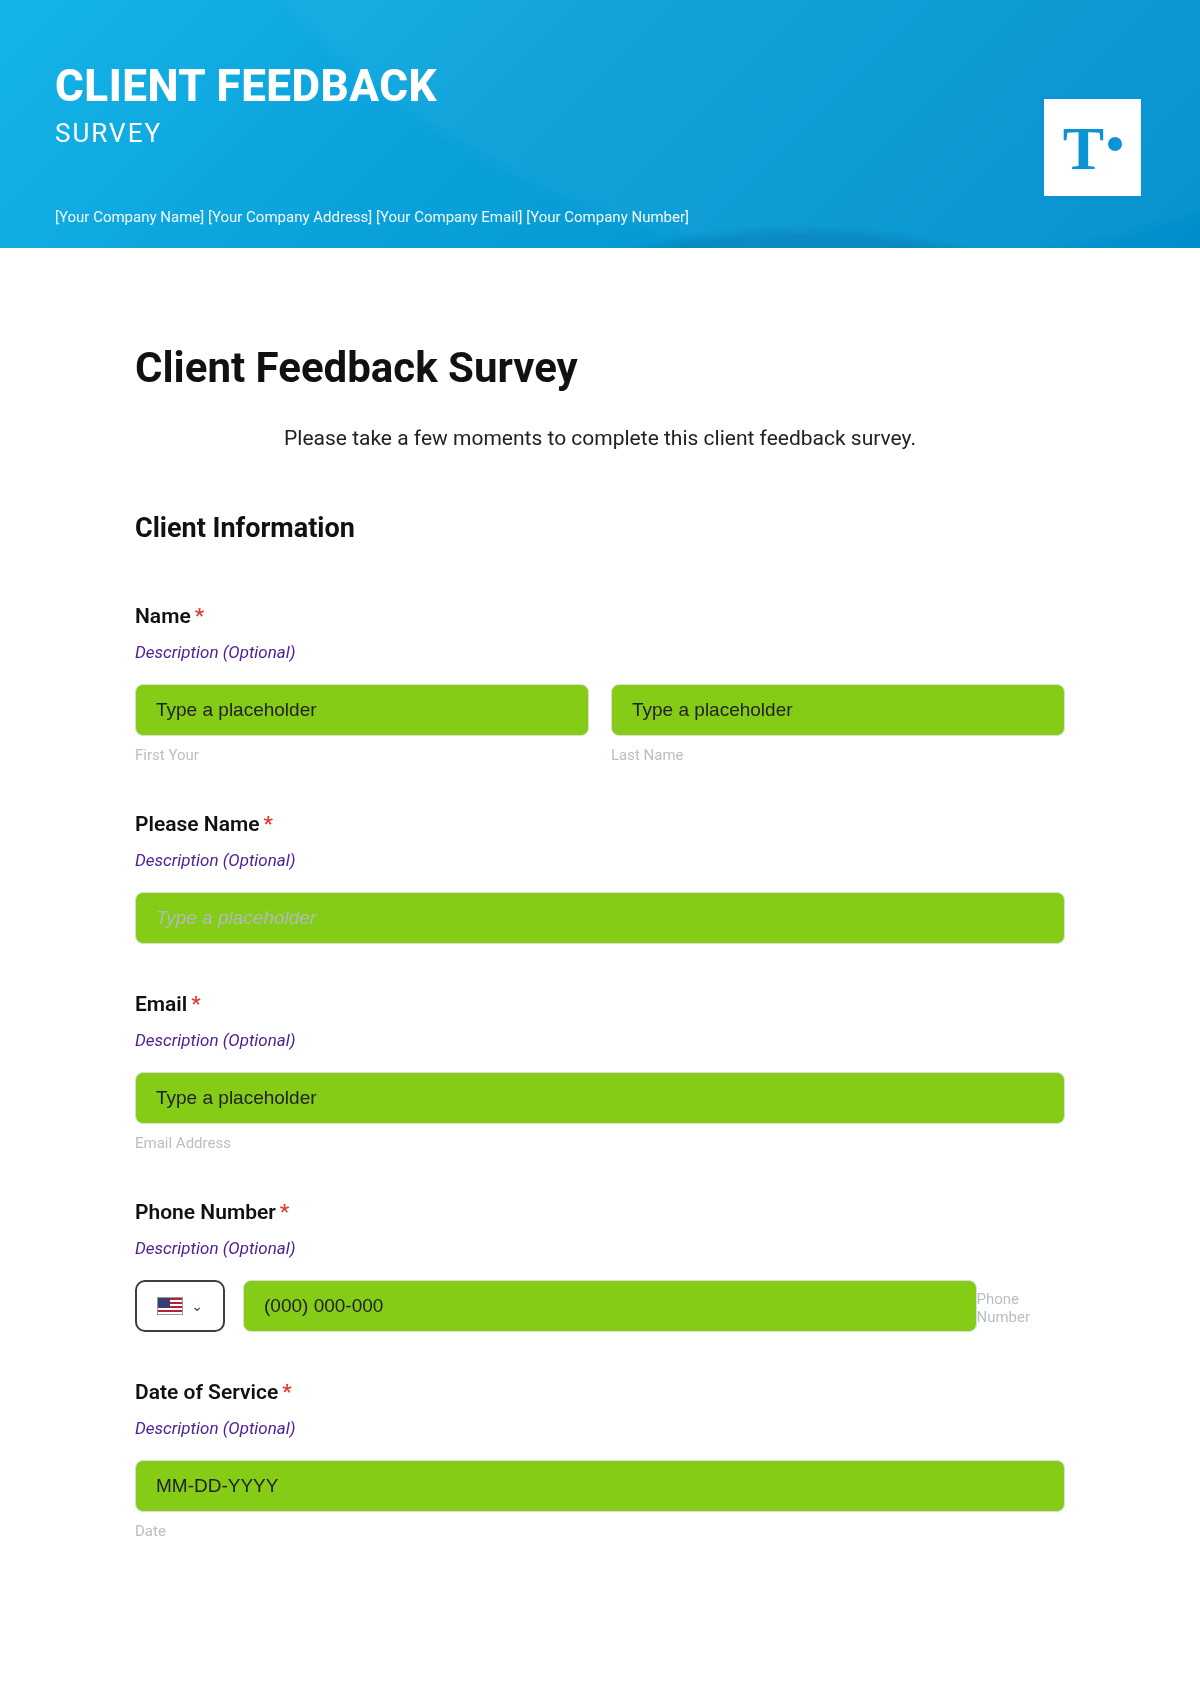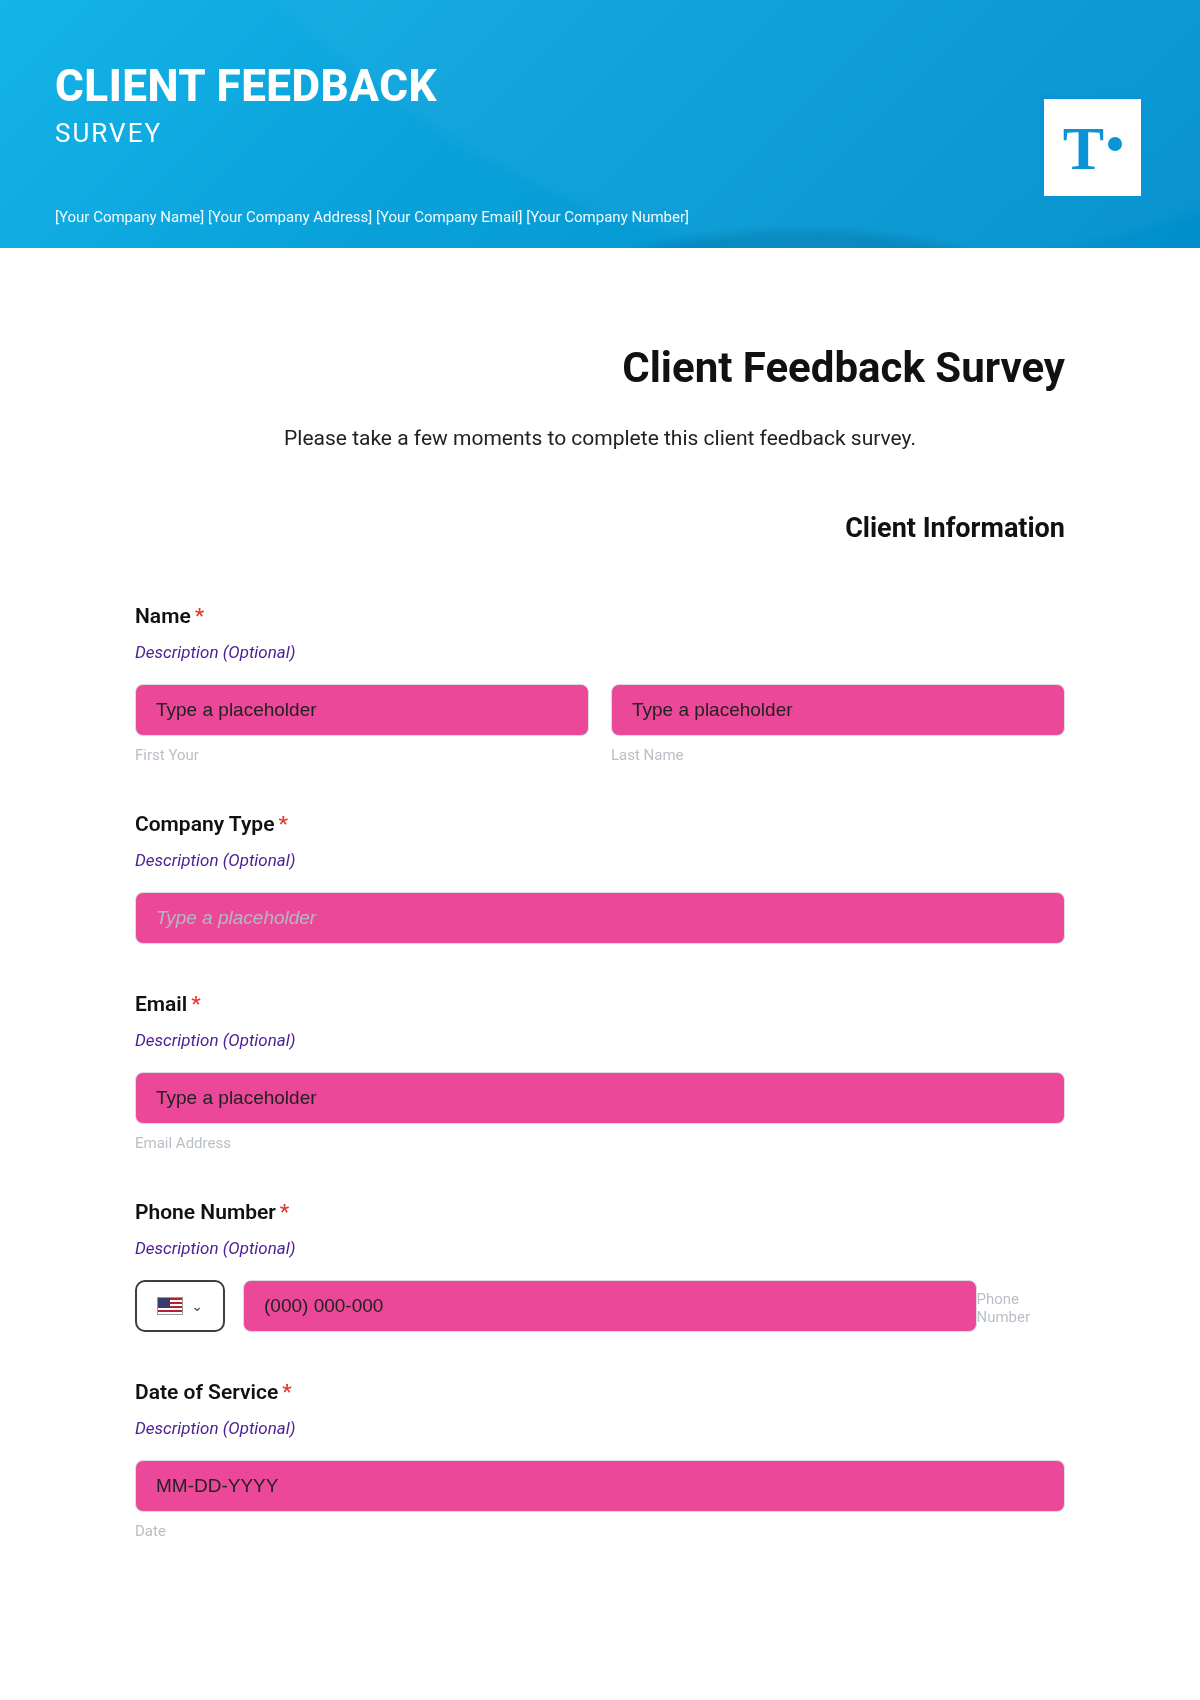--- a/index.html
+++ b/index.html
@@ -74,43 +74,43 @@
     line-height:1;
     display:flex; align-items:flex-end;
   }
   .logo-box .dot {
     width:14px; height:14px; border-radius:50%;
     background:#0a94d6; margin-left:4px; margin-bottom:8px;
   }
 
   
   .form-wrap { padding:95px 135px 40px 135px; }
-  .form-title { text-align:right; font-size:42px; font-weight:700; color:#111; }
+  .form-title { text-align:left; font-size:42px; font-weight:700; color:#111; }
   .form-intro { text-align:center; font-size:21px; color:#222; margin-top:34px; }
-  .section-title { font-size:27px; font-weight:700; color:#111; margin-top:62px;text-align:right; }
+  .section-title { font-size:27px; font-weight:700; color:#111; margin-top:62px; }
 
   .field { margin-top:48px; }
   .field.first { margin-top:60px; }
   .field-label { font-size:21px; font-weight:600; color:#111; }
   .field-label .req { color:#e23b2e; margin-left:4px; font-weight:600; }
   .field-desc { font-size:17px; font-style:italic; color:#4c1d95; margin-top:14px; }
 
   .row { display:flex; gap:22px; margin-top:22px; }
   .col { flex:1; display:flex; flex-direction:column; }
   .hint { font-size:15px; color:#b9bfc6; margin-top:10px; }
 
   input[type=text].txt {
     width:100%;
     height:52px;
     border:1px solid #d9dde2;
     border-radius:8px;
     padding:0 20px;
     font-size:19px;
     color:#222;
-    background:#ec4899;
+    background:#84cc16;
   }
   input[type=text].txt::placeholder { color:#b3b9c1; font-style:italic; }
   
   .val-dark { color:#222; }
 
   .phone-row { display:flex; gap:18px; margin-top:22px; align-items:flex-start; }
   .cc {
     width:90px; height:52px;
     border:2px solid #3a3f45;
     border-radius:10px;
@@ -167,21 +167,21 @@
         </div>
         <div class="col">
           <input type="text" class="txt val-dark" value="Type a placeholder" style="">
           <div class="hint">Last Name</div>
         </div>
       </div>
     </div>
 
     <div class="field">
       <div class="field-label">
-        <span>Company Type</span><span class="req">*</span>
+        <span>Please Name</span><span class="req">*</span>
       </div>
       <div class="field-desc">Description (Optional)</div>
       <div class="single">
         <input type="text" class="txt" placeholder="Type a placeholder" style="">
       </div>
     </div>
 
     <div class="field">
       <div class="field-label">
         <span>Email</span><span class="req">*</span>

